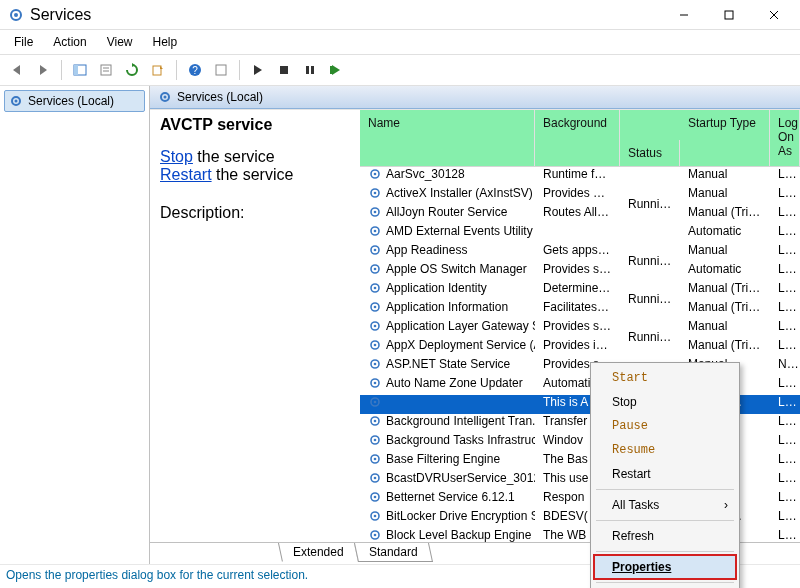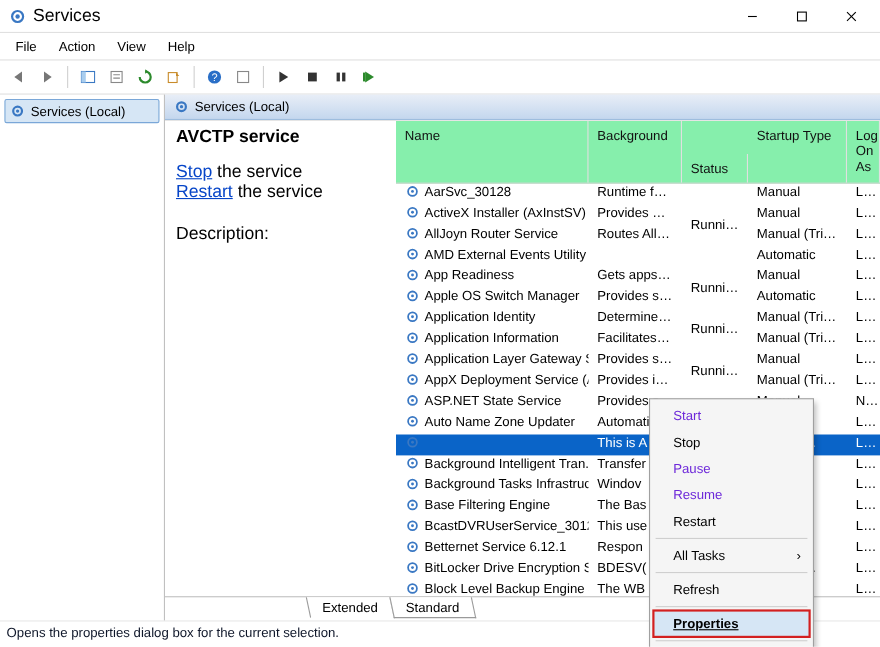--- a/index.html
+++ b/index.html
@@ -114,35 +114,35 @@
     background:#fff;
     position:relative;
     top:-1px;
     transform: skewX(12deg);
     margin-right:-1px;
   }
   .tab span { display:inline-block; transform: skewX(-12deg); }
   .tab.active { background:#fff; border-bottom:1px solid #fff; }
   .status-line {
     height: 22px; padding: 3px 6px;
-    font-size: 12px; color:#0f172a;
+    font-size: 12px; color:#0369a1;
     border-top:1px solid #e8e8e8;
   }
   .context-menu {
     position: absolute;
     left: 590px; top: 362px;
     width: 150px;
     background: #f5f5f5;
     border: 1px solid #a0a0a0;
     box-shadow: 3px 3px 5px rgba(0,0,0,.25);
     padding: 3px;
     font-size: 12px;
   }
   .cm-item { padding: 5px 18px; position:relative; }
-  .cm-item.disabled { color:#6d28d9; }
+  .cm-item.disabled { color:#a16207;font-family:Liberation Mono, monospace; }
   .cm-item.has-sub::after { content:"›"; position:absolute; right:8px; }
   .cm-sep { height:1px; background:#cfcfcf; margin:3px 2px; }
   .cm-item.hl { outline: 2px solid #d32020; outline-offset:-1px; background:#d6e6f5; }
   svg { display:block; }
 </style>
 </head>
 <body>
 
 <div class="titlebar">
   <span class="app-icon">

